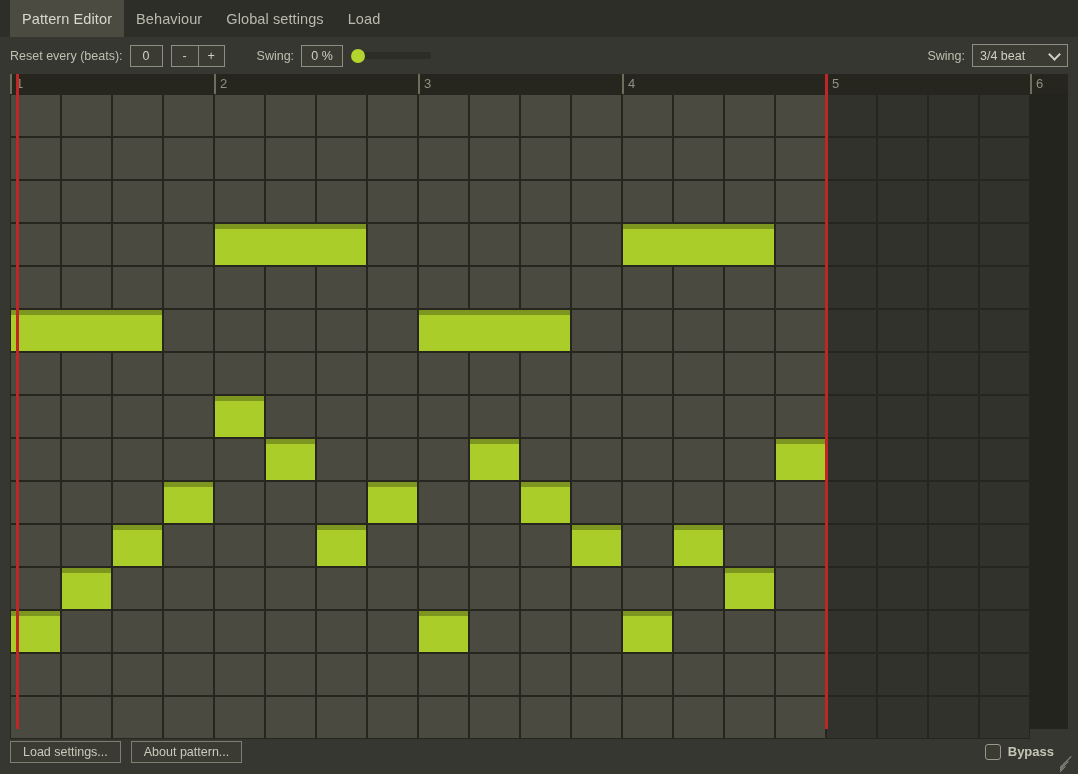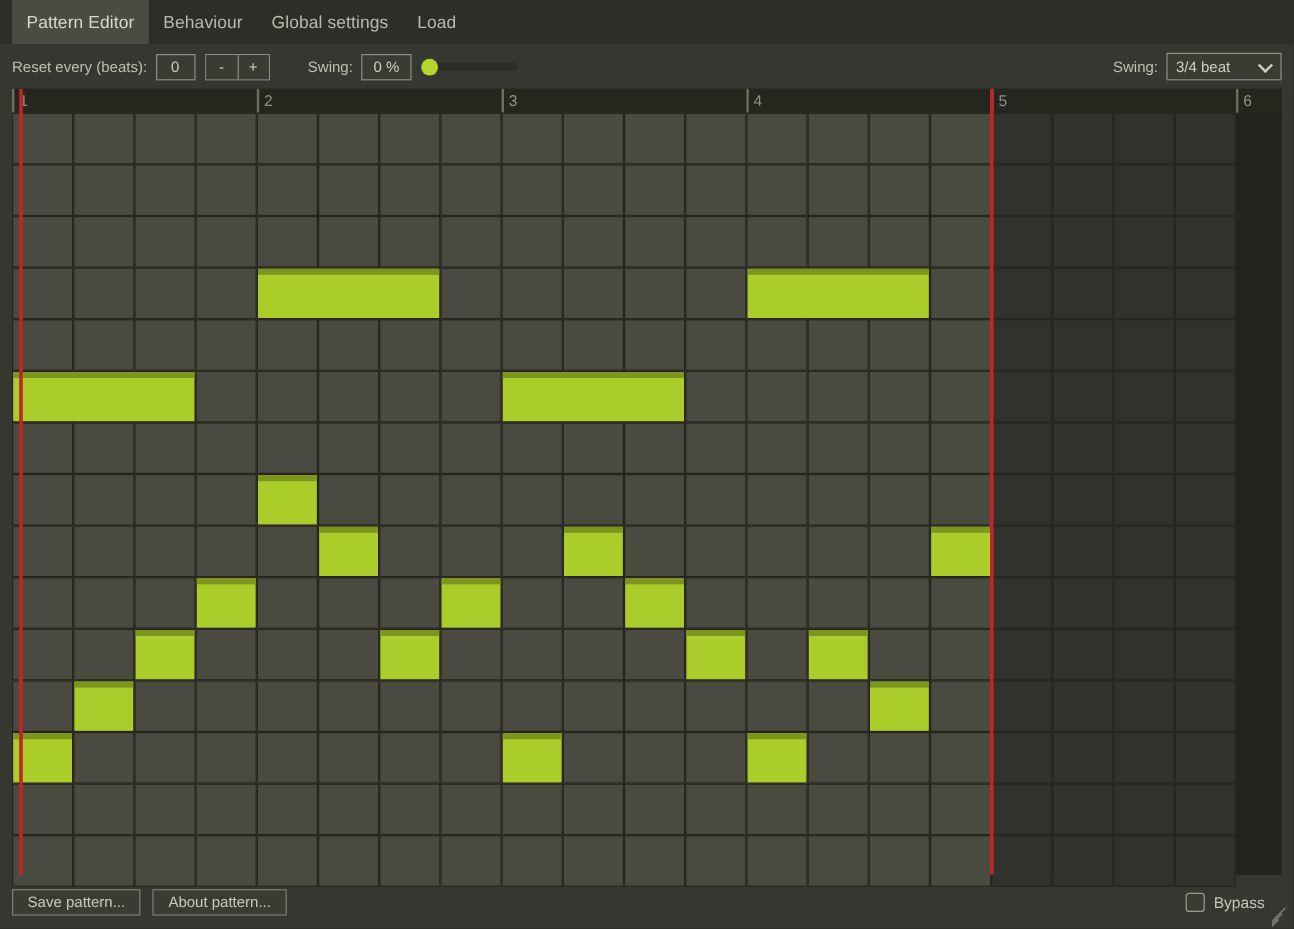--- a/index.html
+++ b/index.html
@@ -183,21 +183,21 @@
     border: 1px solid #7e7e72;
     background: #3b3b34;
     color: #c9c9bc;
     font-size: 12.5px;
     display: flex; align-items: center;
     margin-right: 10px;
     cursor: default;
   }
   .bypass {
     position: absolute; right: 24px;
-    display: flex; align-items: flex-end;
+    display: flex; align-items: flex-start; font-weight: bold;
   }
   .checkbox {
     width: 16px; height: 16px;
     border: 1px solid #9a9a8c;
     border-radius: 3px;
     background: #3b3b34;
     margin-right: 7px;
   }
   .bypass-label { font-size: 13px; color: #c4c4b7; }
   .grip {
@@ -579,21 +579,21 @@
         <div class="note" style="left: 409px; top: 517px; width: 49px; height: 41px;"></div>
         <div class="note" style="left: 613px; top: 517px; width: 49px; height: 41px;"></div>
       </div>
     <div id="loopmarks">
         <div class="loopline" style="left: 6px;"></div>
         <div class="loopline" style="left: 815px;"></div>
       </div>
   </div>
 
   <div class="bottombar">
-    <div class="btn">Save pattern...</div>
+    <div class="btn">Load settings...</div>
     <div class="btn">About pattern...</div>
     <div class="bypass">
       <span class="checkbox"></span>
       <span class="bypass-label">Bypass</span>
     </div>
     <div class="grip">
       <i style="width:24px; top:17px; transform:rotate(-45deg);"></i>
       <i style="width:17px; top:17px; transform:rotate(-45deg); right:5px;"></i>
       <i style="width:10px; top:17px; transform:rotate(-45deg); right:10px;"></i>
     </div>

